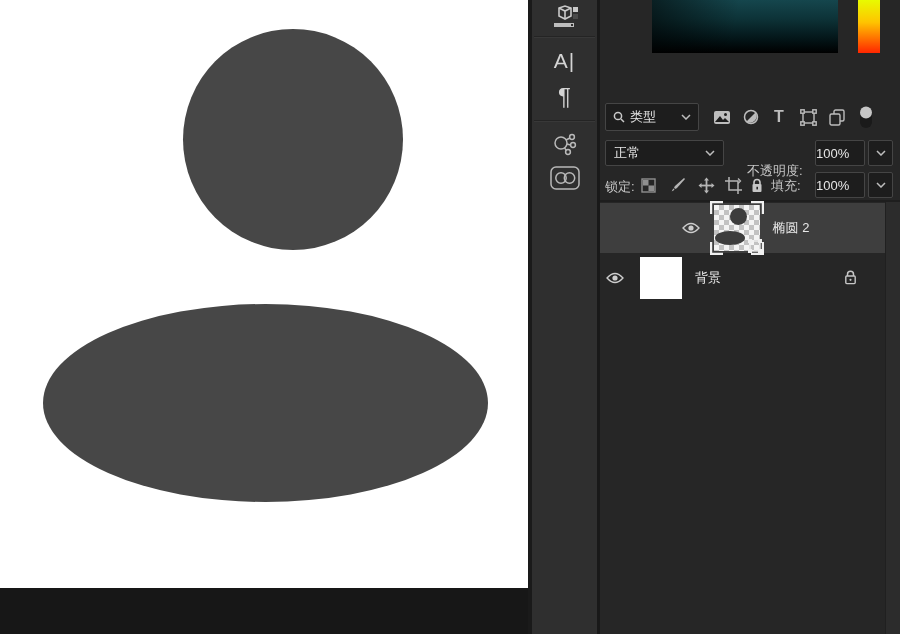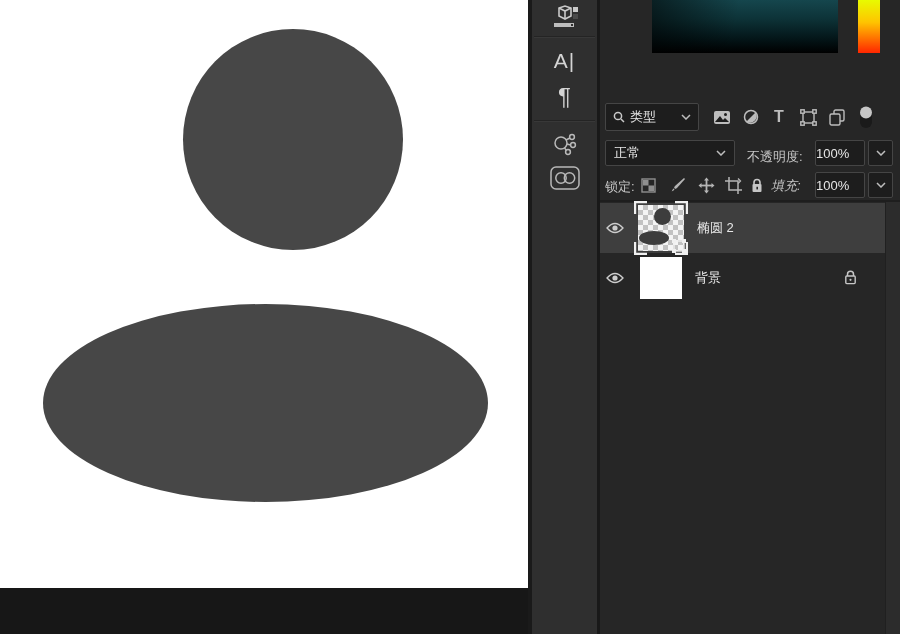--- a/index.html
+++ b/index.html
@@ -46,37 +46,37 @@
   .lbl { font-size:13px; color:#c6c6c6; }
 
   #filter-row { left:0; top:103px; width:300px; height:29px; }
   #search-filter { left:5px; top:0; width:94px; height:28px; padding:0 7px; gap:5px; }
   #search-filter .cap { flex:1; }
   .f-icon { position:absolute; top:3px; width:22px; height:22px; display:flex;
             align-items:center; justify-content:center; color:#bdbdbd; }
   .t-glyph { font-size:16px; font-weight:bold; color:#bdbdbd; }
 
   #blend-row { left:0; top:140px; width:300px; height:27px; }
-  #blend-select { left:5px; top:0; width:130px; height:26px; padding:0 8px; }
+  #blend-select { left:5px; top:0; width:119px; height:26px; padding:0 8px; }
   #blend-select .cap { flex:1; }
-  #opacity-label { position:absolute; left:147px; top:8px; }
+  #opacity-label { position:absolute; left:147px; top:22px; }
   .val-box { position:absolute; top:0; width:50px; height:26px; }
   .chev-box { position:absolute; top:0; width:25px; height:26px; justify-content:center; }
 
   #lock-row { left:0; top:172px; width:300px; height:27px; }
   #lock-label { position:absolute; left:5px; top:6px; }
   .lock-btn { position:absolute; top:3px; width:20px; height:20px; display:flex;
               align-items:center; justify-content:center; color:#b5b5b5; }
-  #fill-label { position:absolute; left:171px; top:5px;font-style:italic; }
+  #fill-label { position:absolute; left:171px; top:5px; }
 
   #rows-sep { left:0; top:200px; width:300px; height:2px; background:#1e1e1e; }
 
   .layer-row { position:absolute; left:0; width:285px; height:50px; display:flex;
                align-items:center; }
-  .layer-row.selected { background:#3e3e3e; }
+  .layer-row.selected { background:#3e3e3e;justify-content:center; }
   .eye-btn { width:30px; display:flex; justify-content:center; }
   .layer-name { font-size:13px; color:#e8e8e8; margin-left:13px; }
 
   .thumb-wrap { position:relative; width:46px; height:46px; margin-left:8px; }
   .checker { width:46px; height:46px;
      background:conic-gradient(#c2c2c2 25%, #f4f4f4 0 50%, #c2c2c2 0 75%, #f4f4f4 0) 0 0/10px 10px;
      position:relative; overflow:hidden; }
   .th-circle { position:absolute; left:16px; top:3px; width:17px; height:17px;
                border-radius:50%; background:#3d3d3d; }
   .th-ellipse { position:absolute; left:1px; top:26px; width:30px; height:14px;

